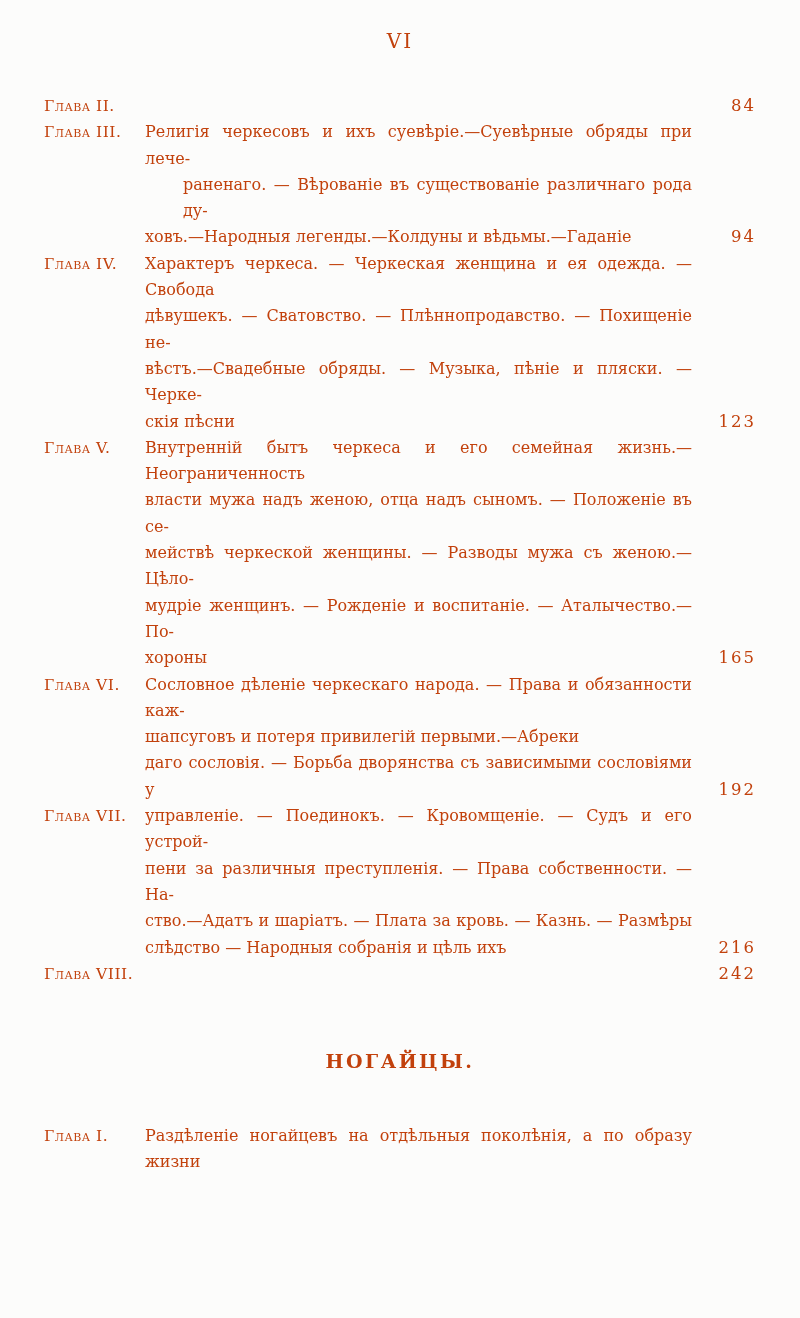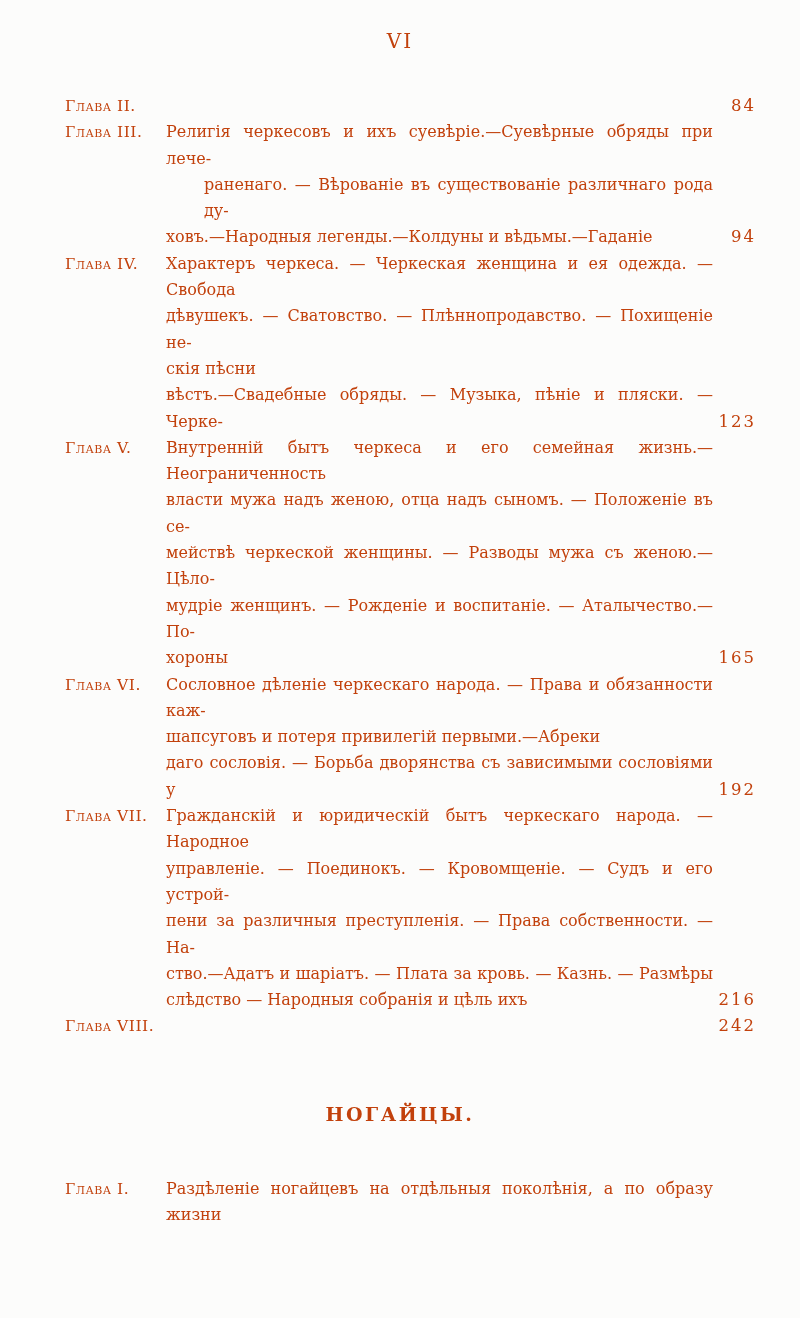--- a/index.html
+++ b/index.html
@@ -17,21 +17,20 @@
     padding-top:30px;
     text-align:center;
     font-size:20px;
     letter-spacing:2px;
     line-height:23px;
   }
   .toc{margin-top:40px;}
   .entry{
     display:flex;
     padding:0 44px;
-    margin-left:21px;
   }
   .chapter{
     flex:none;
     width:101px;
     font-size:15.5px;
     line-height:26.3px;
     font-variant:small-caps;
     letter-spacing:0.5px;
     align-self:flex-start;
     white-space:nowrap;
@@ -84,22 +83,22 @@
           <div class="line j ind">раненаго. — Вѣрованіе въ существованіе различнаго рода ду-</div>
           <div class="line">ховъ.—Народныя легенды.—Колдуны и вѣдьмы.—Гаданіе</div>
         </div>
         <div class="pnum">94</div>
       </div>
       <div class="entry">
         <div class="chapter">Глава IV.</div>
         <div class="lines">
           <div class="line j">Характеръ черкеса. — Черкеская женщина и ея одежда. — Свобода</div>
           <div class="line j">дѣвушекъ. — Сватовство. — Плѣннопродавство. — Похищеніе не-</div>
+          <div class="line j">вѣстъ.—Свадебные обряды. — Музыка, пѣніе и пляски. — Черке-</div>
           <div class="line">скія пѣсни</div>
-          <div class="line j">вѣстъ.—Свадебные обряды. — Музыка, пѣніе и пляски. — Черке-</div>
         </div>
         <div class="pnum">123</div>
       </div>
       <div class="entry">
         <div class="chapter">Глава V.</div>
         <div class="lines">
           <div class="line j">Внутренній бытъ черкеса и его семейная жизнь.—Неограниченность</div>
           <div class="line j">власти мужа надъ женою, отца надъ сыномъ. — Положеніе въ се-</div>
           <div class="line j">мействѣ черкеской женщины. — Разводы мужа съ женою.—Цѣло-</div>
           <div class="line j">мудріе женщинъ. — Рожденіе и воспитаніе. — Аталычество.—По-</div>
@@ -112,21 +111,20 @@
         <div class="lines">
           <div class="line j">Сословное дѣленіе черкескаго народа. — Права и обязанности каж-</div>
           <div class="line">шапсуговъ и потеря привилегій первыми.—Абреки</div>
           <div class="line j">даго сословія. — Борьба дворянства съ зависимыми сословіями у</div>
         </div>
         <div class="pnum">192</div>
       </div>
       <div class="entry">
         <div class="chapter">Глава VII.</div>
         <div class="lines">
-          <div class="line j">Гражданскій и юридическій бытъ черкескаго народа. — Народное</div>
           <div class="line j">управленіе. — Поединокъ. — Кровомщеніе. — Судъ и его устрой-</div>
           <div class="line j">пени за различныя преступленія. — Права собственности. — На-</div>
           <div class="line j">ство.—Адатъ и шаріатъ. — Плата за кровь. — Казнь. — Размѣры</div>
           <div class="line">слѣдство — Народныя собранія и цѣль ихъ</div>
         </div>
         <div class="pnum">216</div>
       </div>
       <div class="entry">
         <div class="chapter">Глава VIII.</div>
         <div class="pnum">242</div>

